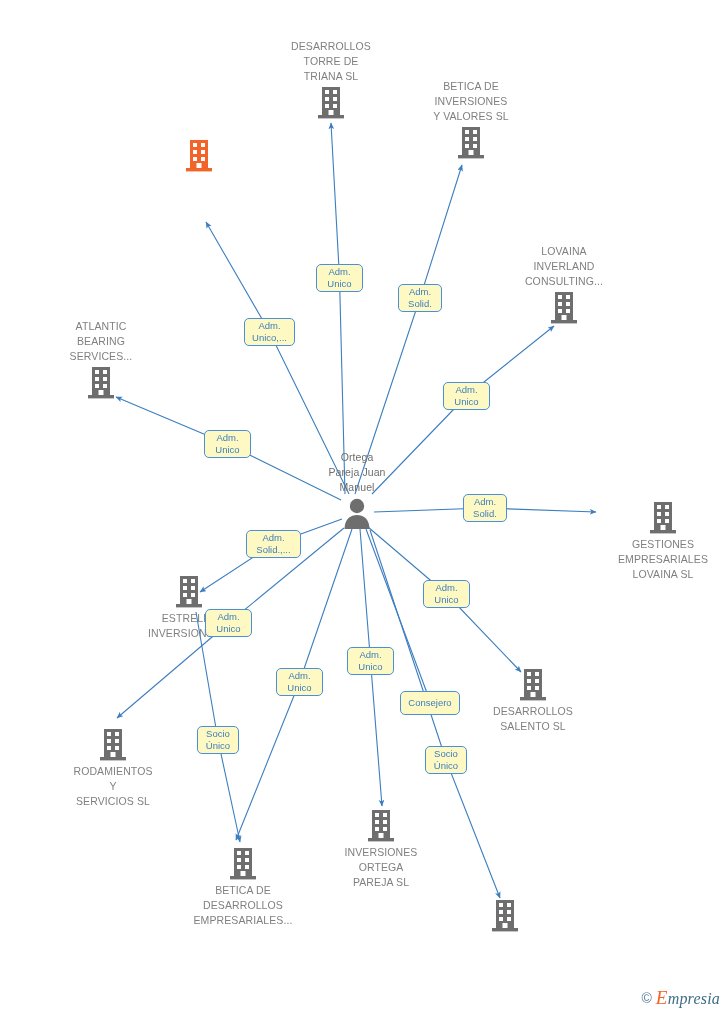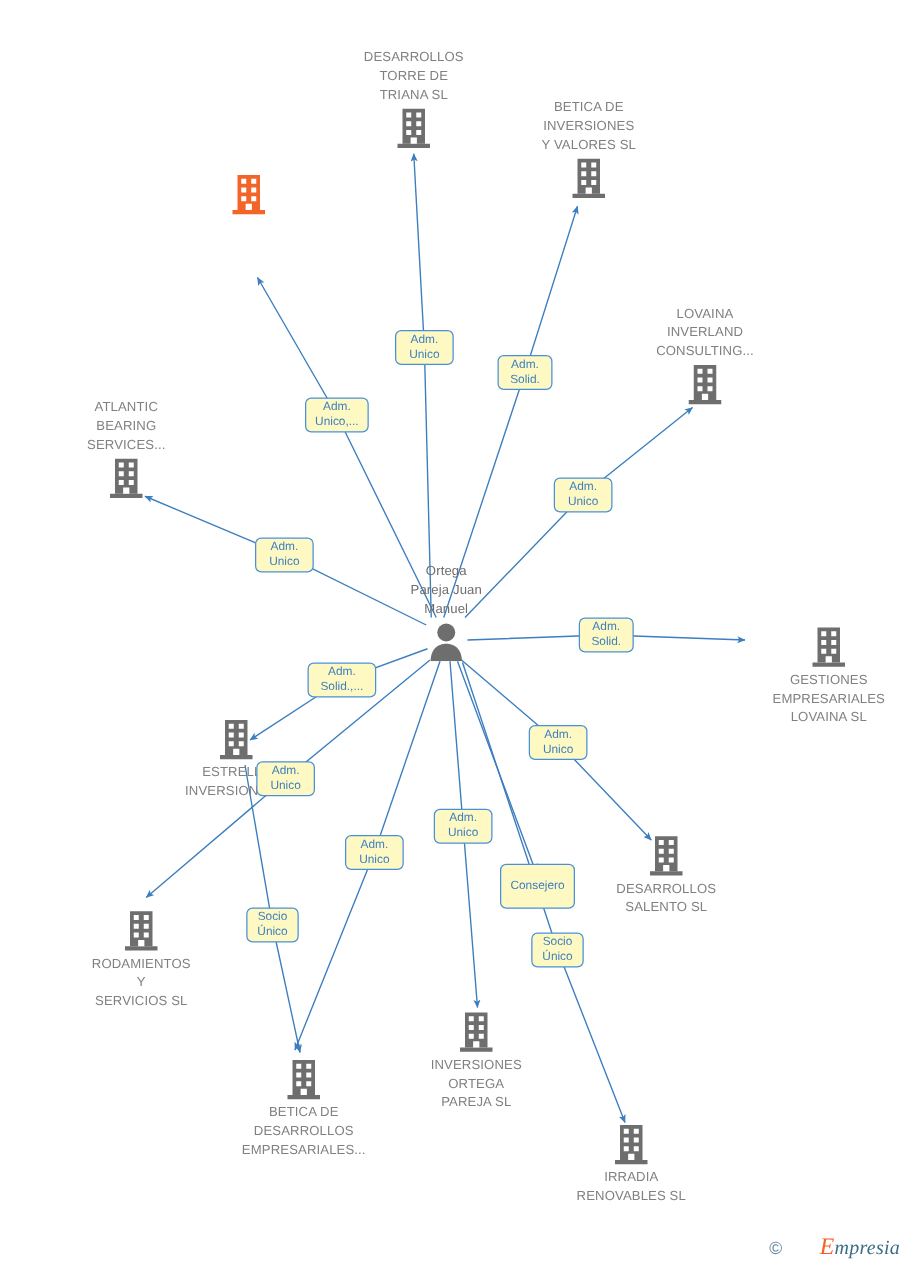--- a/index.html
+++ b/index.html
@@ -78,21 +78,20 @@
   #watermark .c-mark {
     color: #5b7f99;
     font-size: 14px;
   }
   #watermark .brand {
     font-family: "Liberation Serif", serif;
     font-style: italic;
     font-size: 16px;
     color: #3d6e87;
     letter-spacing: 0.2px;
-    margin-left: 26px;
   }
   #watermark .brand .cap {
     color: #f2642a;
     font-size: 19px;
   }
 </style>
 </head>
 <body>
 
 <div id="canvas">
@@ -298,22 +297,20 @@
             <rect x="6" y="1" width="18" height="28" fill="#6e6e6e"></rect>
             <rect x="2" y="29" width="26" height="3.4" fill="#6e6e6e"></rect>
             <rect x="9" y="4" width="4" height="4" fill="#fff"></rect>
             <rect x="17" y="4" width="4" height="4" fill="#fff"></rect>
             <rect x="9" y="11" width="4" height="4" fill="#fff"></rect>
             <rect x="17" y="11" width="4" height="4" fill="#fff"></rect>
             <rect x="9" y="18" width="4" height="4" fill="#fff"></rect>
             <rect x="17" y="18" width="4" height="4" fill="#fff"></rect>
             <rect x="12.5" y="24" width="5" height="5" fill="#fff"></rect>
           </svg></span>
-        <span class="node-label">IRRADIA
-RENOVABLES SL</span>
       </div>
       <div class="node person label-above" style="left: 357px; top: 450px;">
         <span class="node-label">Ortega
 Pareja Juan
 Manuel</span>
         <span class="icon-wrap"><svg width="30" height="32" viewBox="0 0 30 32" aria-hidden="true">
             <circle cx="15" cy="9" r="7.2" fill="#6e6e6e"></circle>
             <path d="M2.5 32 C2.5 21.5 9 18 15 18 C21 18 27.5 21.5 27.5 32 Z" fill="#6e6e6e"></path>
           </svg></span>
       </div>
@@ -335,21 +332,21 @@
       <div class="edge-label" style="left: 246px; top: 530px; width: 55px; height: 28px; display: flex; align-items: center; justify-content: center;">Adm.
 Solid.,...</div>
       <div class="edge-label" style="left: 423px; top: 580px; width: 47px; height: 28px; display: flex; align-items: center; justify-content: center;">Adm.
 Unico</div>
       <div class="edge-label" style="left: 205px; top: 609px; width: 47px; height: 28px; display: flex; align-items: center; justify-content: center;">Adm.
 Unico</div>
       <div class="edge-label" style="left: 276px; top: 668px; width: 47px; height: 28px; display: flex; align-items: center; justify-content: center;">Adm.
 Unico</div>
       <div class="edge-label" style="left: 347px; top: 647px; width: 47px; height: 28px; display: flex; align-items: center; justify-content: center;">Adm.
 Unico</div>
-      <div class="edge-label" style="left: 400px; top: 691px; width: 60px; height: 36px; display: flex; align-items: center; justify-content: center;">Consejero</div>
+      <div class="edge-label" style="left: 400px; top: 691px; width: 60px; height: 24px; display: flex; align-items: center; justify-content: center;">Consejero</div>
       <div class="edge-label" style="left: 197px; top: 726px; width: 42px; height: 28px; display: flex; align-items: center; justify-content: center;">Socio
 Único</div>
       <div class="edge-label" style="left: 425px; top: 746px; width: 42px; height: 28px; display: flex; align-items: center; justify-content: center;">Socio
 Único</div>
     </div>
 
   <div id="watermark">
     <span class="c-mark">©</span>
     <span class="brand"><span class="cap">E</span><span>mpresia</span></span>
   </div>

